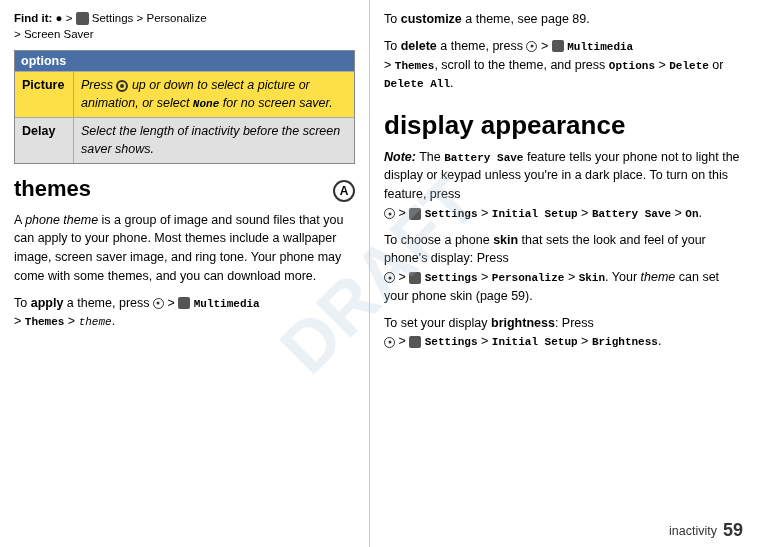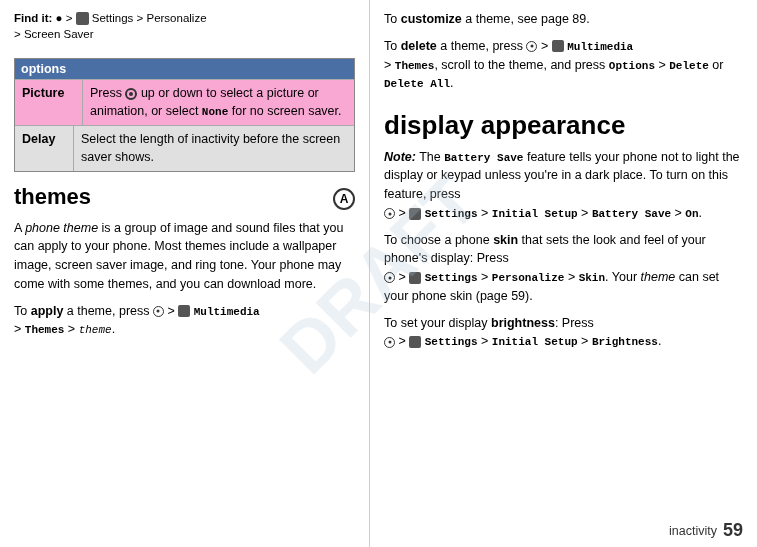--- a/index.html
+++ b/index.html
@@ -22,21 +22,21 @@
     .left-col {
       width: 370px;
       padding: 10px 14px 10px 14px;
       border-right: 1px solid #ccc;
       display: flex;
       flex-direction: column;
     }
     
     .find-it {
       font-size: 11.5px;
-      margin-bottom: 16px;
+      margin-bottom: 8px;
       line-height: 1.4;
     }
     .find-it .bold { font-weight: bold; }
     
     .section-title {
       font-size: 22px;
       font-weight: bold;
       margin-bottom: 8px;
       line-height: 1.2;
     }
@@ -120,22 +120,23 @@
       width: 58px;
       flex-shrink: 0;
       font-size: 12.5px;
       line-height: 1.4;
     }
     .option-val {
       padding: 5px 7px;
       font-size: 12.5px;
       line-height: 1.4;
       border-left: 1px solid #aaa;
-    }
-    .option-row.light { background: #f9a8d4; gap: 9px; }
+      font-style: italic;
+    }
+    .option-row.light { background: #fde047; }
     .option-row.dark { background: #e0e0e0; }
 
     
     .a-icon {
       display: inline-flex;
       align-items: center;
       justify-content: center;
       width: 22px;
       height: 22px;
       border-radius: 50%;

